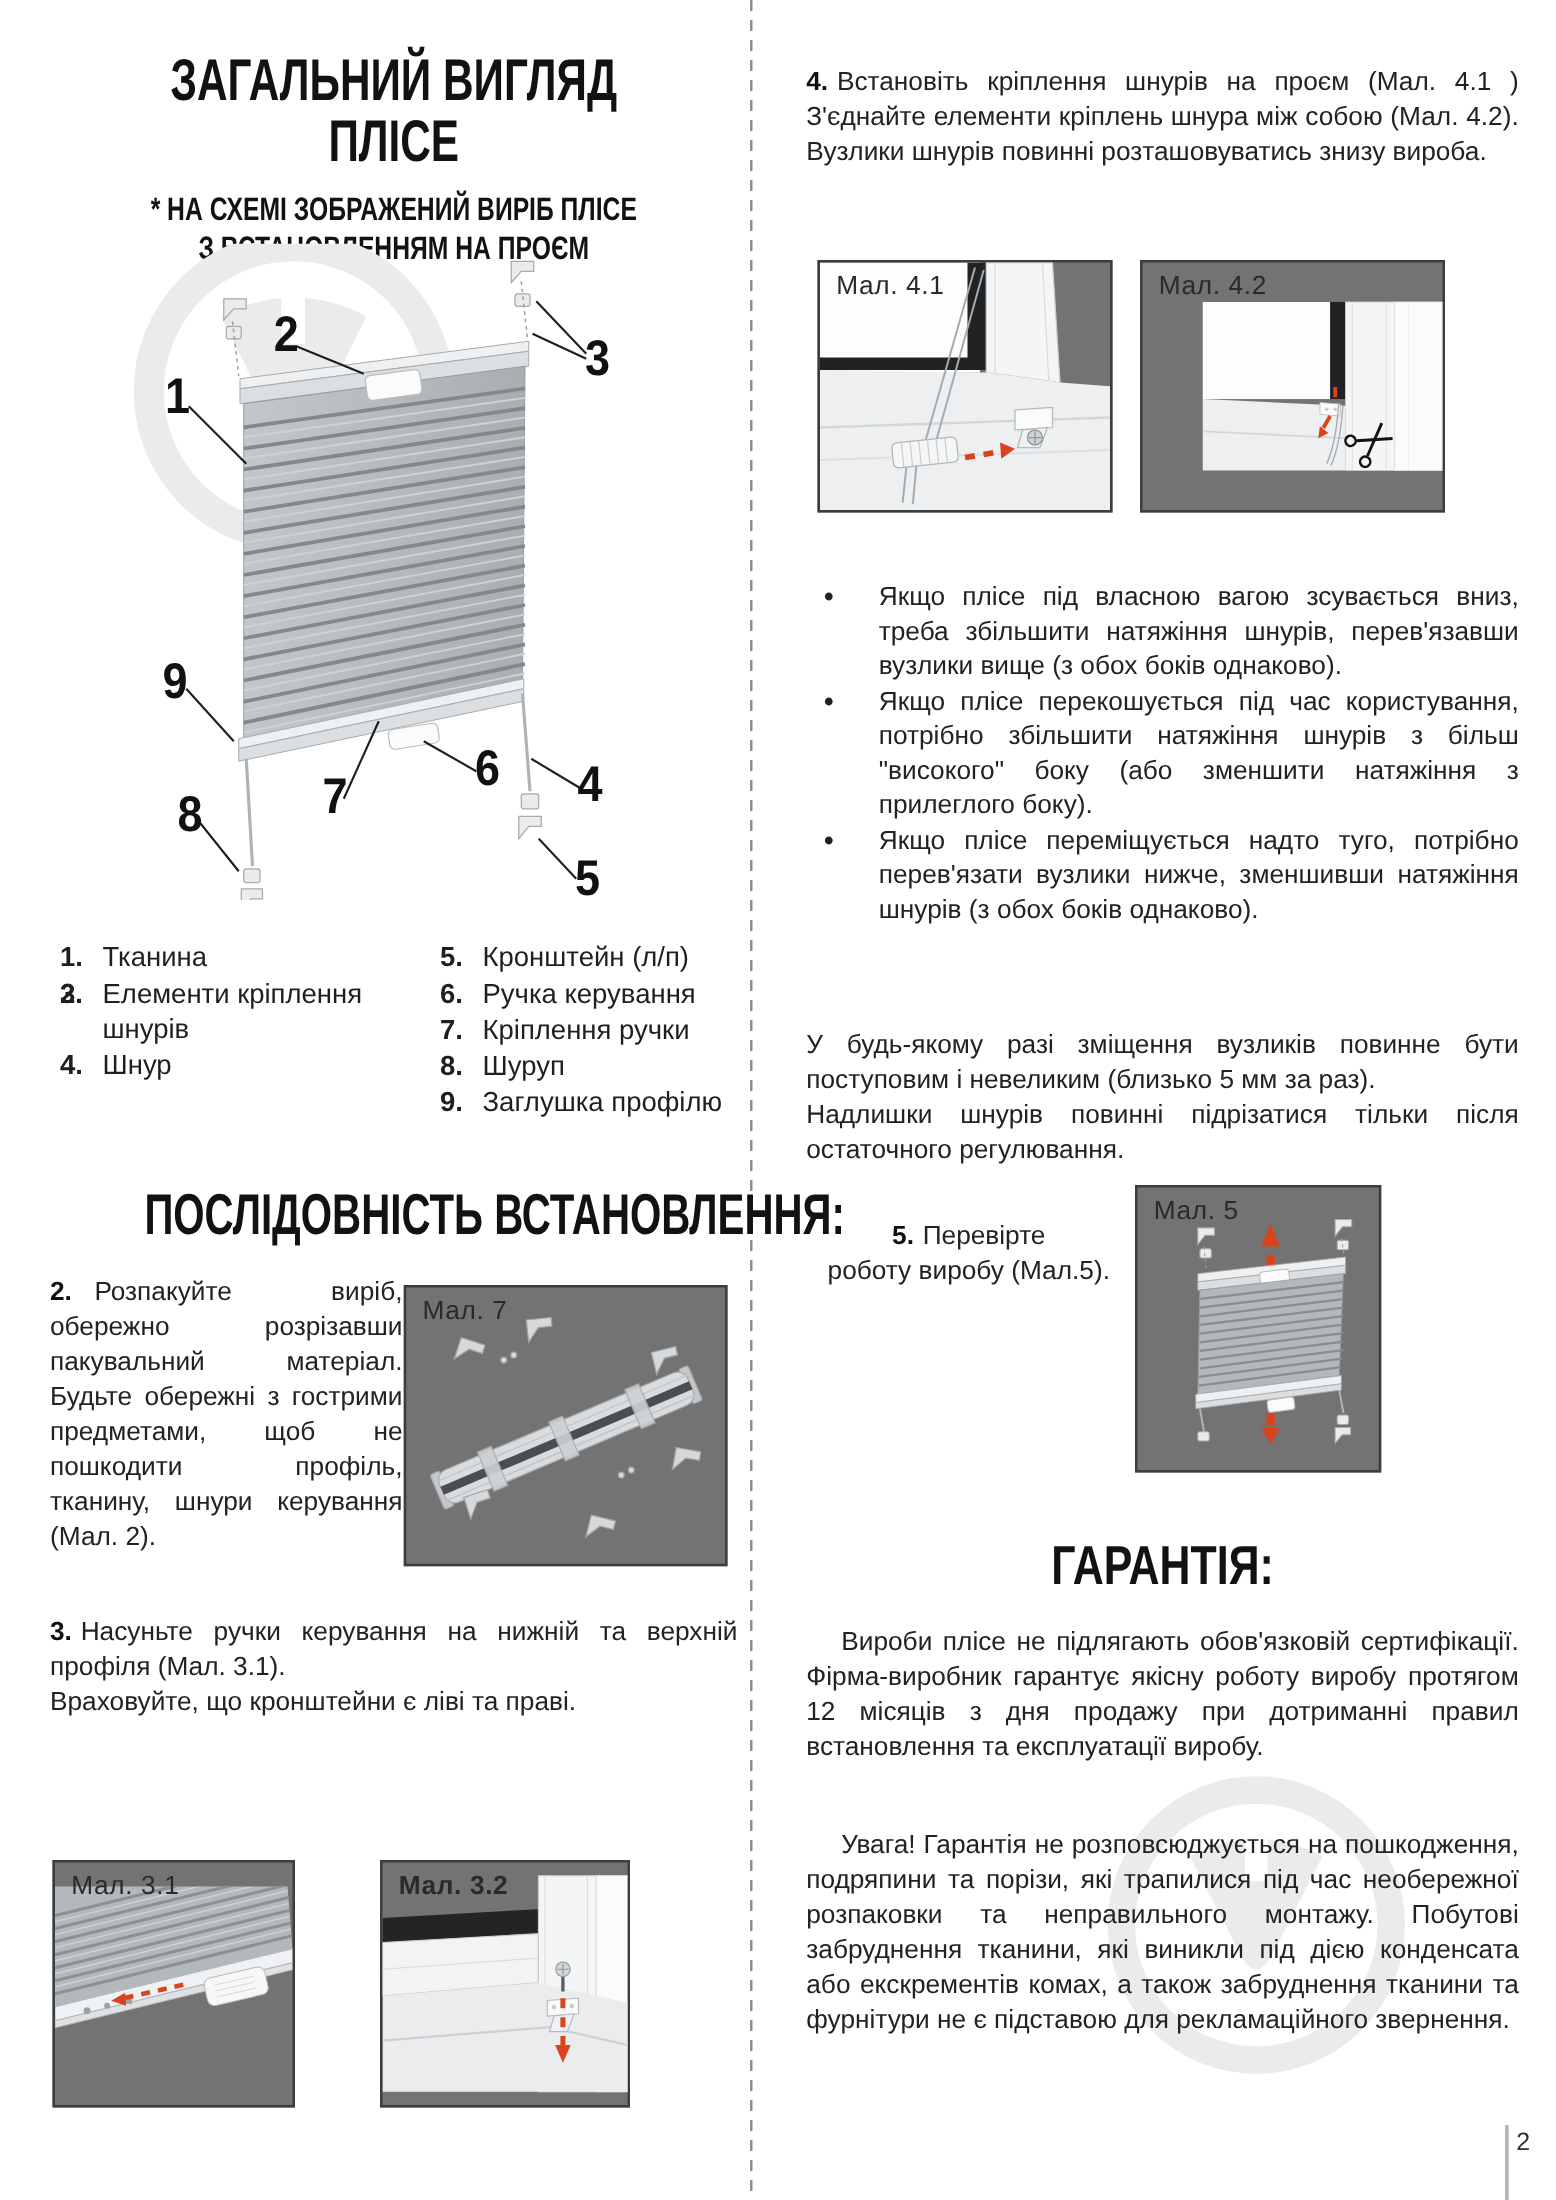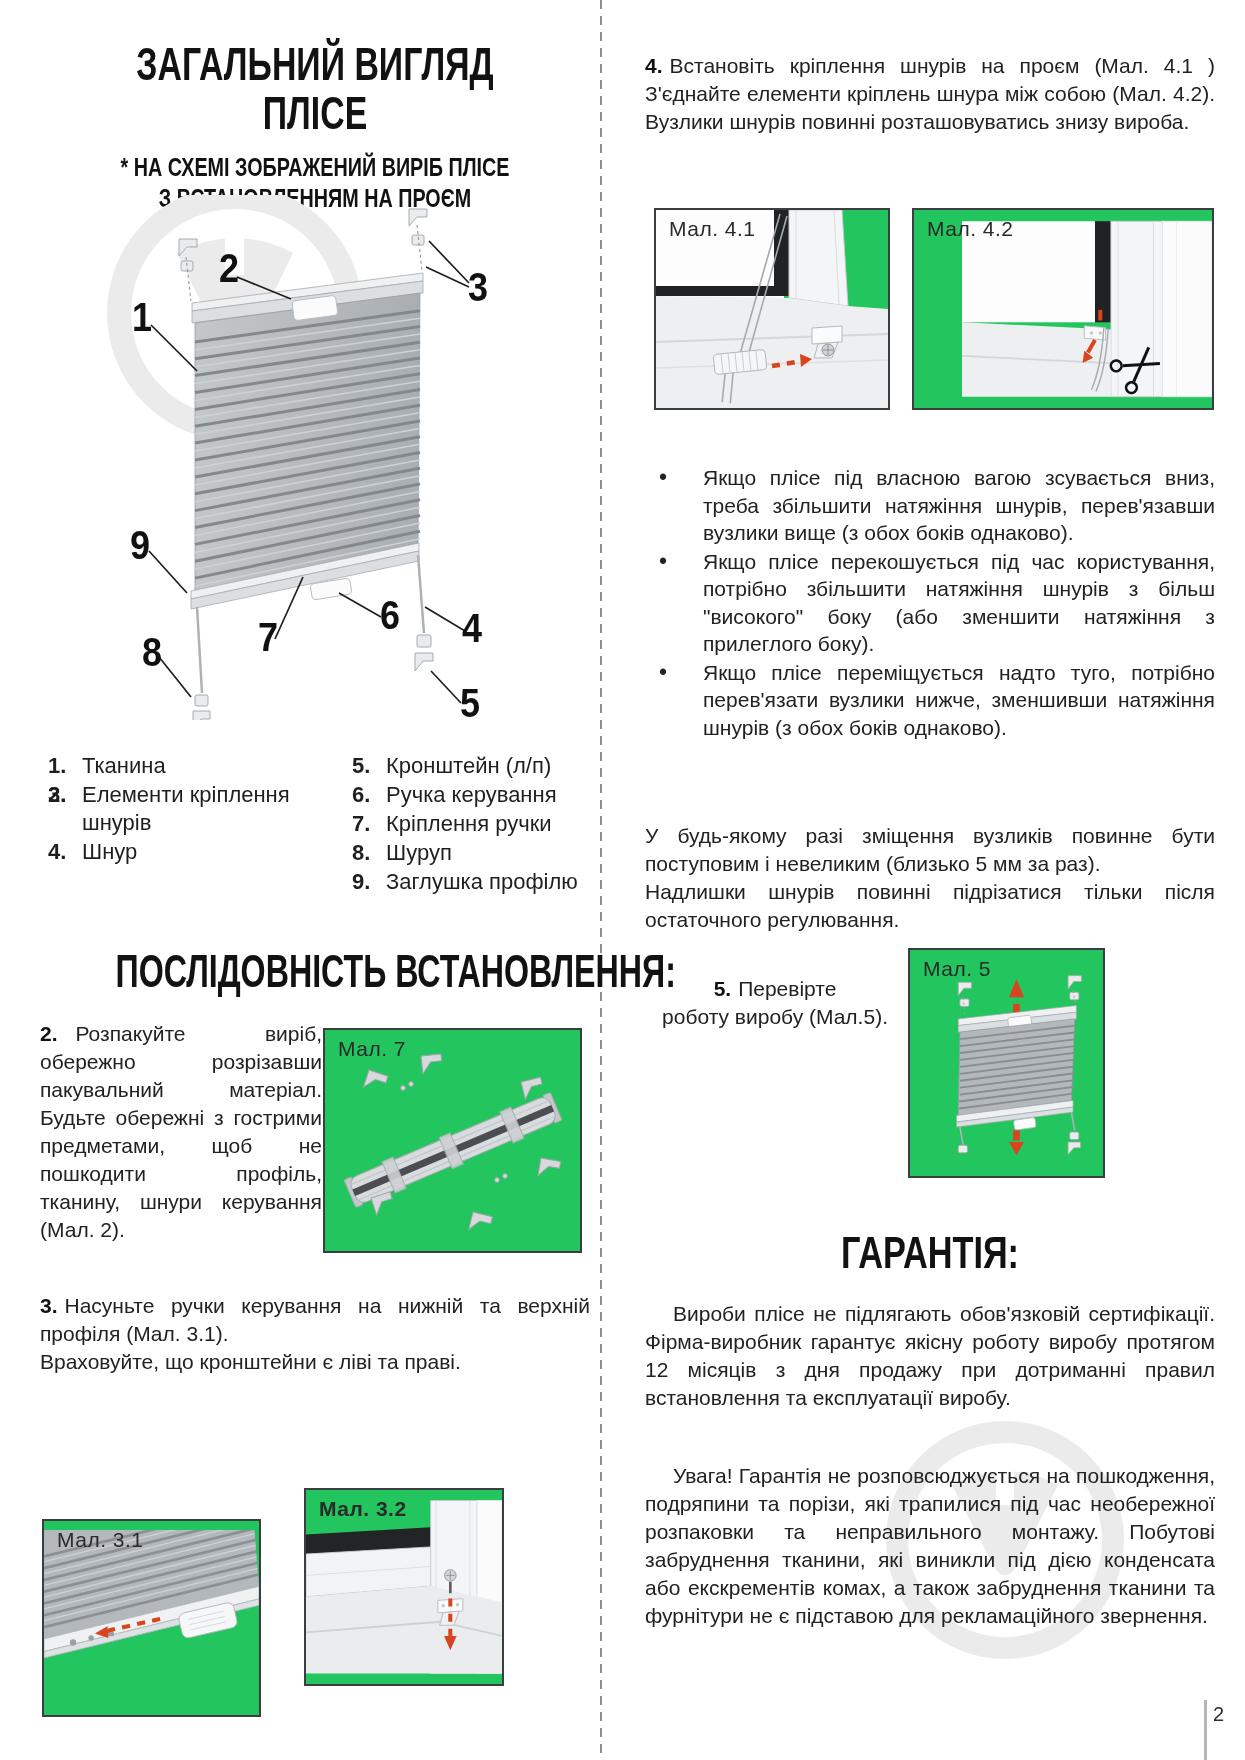--- a/index.html
+++ b/index.html
@@ -16,21 +16,21 @@
   }
   
   .body{font-size:21px;line-height:28px;text-align:justify;color:#222;}
   .bnum{font-weight:700;color:#111;}
   .gap-lg{margin-right:18px;}
   .gap-sm{margin-right:7px;}
   
   .legend-item{position:relative;padding-left:34px;font-size:22px;line-height:28px;margin-bottom:1px;}
   .legend-item .n{position:absolute;left:0;top:0;font-weight:700;}
   
-  .figure{position:absolute;border:2px solid #3b3e40;background:#22c55e;box-sizing:border-box;}
+  .figure{position:absolute;border:2px solid #3b3e40;background:#737373;box-sizing:border-box;}
   .figure svg{display:block;width:100%;height:100%;}
   .figlabel{position:absolute;left:13px;top:7px;font-size:21px;color:#2a2a2a;letter-spacing:.5px;z-index:3;}
   
   .callout{
     position:absolute;font-size:40px;font-weight:800;color:#111;
     transform:translate(-50%,-50%) scaleX(.9);z-index:3;line-height:1;
   }
   
   .bullet{position:relative;padding-left:58px;margin-bottom:1px;}
   .bullet::before{content:"\2022";position:absolute;left:14px;top:0;font-size:23px;}
@@ -165,21 +165,21 @@
         <circle cx="180" cy="146" r="2.4"></circle>
     </g>
   </svg>
 </div>
 
 <div class="abs body" style="left:40px;top:1292px;width:550px;">
   <div><span class="bnum gap-sm">3.</span><span>Насуньте ручки керування на нижній та верхній профіля (Мал. 3.1).</span></div>
   <div>Враховуйте, що кронштейни є ліві та праві.</div>
 </div>
 
-<div class="figure" style="left:42px;top:1488px;width:219px;height:198px;margin-top:31px;">
+<div class="figure" style="left:42px;top:1488px;width:194px;height:198px;">
   <span class="figlabel">Мал. 3.1</span>
   <svg viewBox="0 0 237 194">
     <defs>
         <clipPath id="fab31">
           <polygon points="0,0 232,0 237,62 0,120"></polygon>
         </clipPath>
       </defs>
     <polygon points="0,0 232,0 237,62 0,120" fill="#b3b8bc"></polygon>
     <g clip-path="url(#fab31)" stroke="#8a9095" stroke-width="3">
       <path d="M0,107L237,49M0,94L237,36M0,81L237,23M0,68L237,10M0,55L237,-3M0,42L237,-16M0,29L237,-29"></path>
@@ -255,21 +255,21 @@
       <polygon points="156,118 186,116 186,132 156,134" fill="#fafbfb" stroke="#b5b9bc"></polygon>
       <polygon points="162,134 182,132 176,148 158,148" fill="#f0f1f2" stroke="#b5b9bc"></polygon>
       <circle cx="172" cy="140" r="6" fill="#d0d3d5" stroke="#8f9497"></circle>
       <path d="M167,140h10M172,135v10" stroke="#8f9497"></path>
     </g>
     <path d="M116,156L146,151" stroke="#d9441f" stroke-width="4.5" stroke-dasharray="8 7" fill="none"></path>
     <polygon points="156,149 144,144 145,157" fill="#d9441f"></polygon>
   </svg>
 </div>
 
-<div class="figure" style="left:912px;top:208px;width:302px;height:202px;padding-left:48px;">
+<div class="figure" style="left:912px;top:208px;width:244px;height:202px;padding-left:48px;">
   <span class="figlabel">Мал. 4.2</span>
   <svg viewBox="0 0 282 198">
     <rect x="0" y="0" width="150" height="114" fill="#fdfdfe"></rect>
     <rect x="150" y="0" width="18" height="114" fill="#202224"></rect>
     <rect x="168" y="0" width="58" height="198" fill="#f4f5f6" stroke="#c8ccce"></rect>
     <line x1="176" y1="0" x2="176" y2="198" stroke="#d9dcde"></line>
     <line x1="216" y1="0" x2="216" y2="198" stroke="#d9dcde"></line>
     <rect x="226" y="0" width="56" height="198" fill="#fbfbfc" stroke="#e2e5e7"></rect>
     <line x1="242" y1="0" x2="242" y2="198" stroke="#e7eaec"></line>
     <polygon points="0,114 168,122 168,198 0,198" fill="#edeff0"></polygon>

